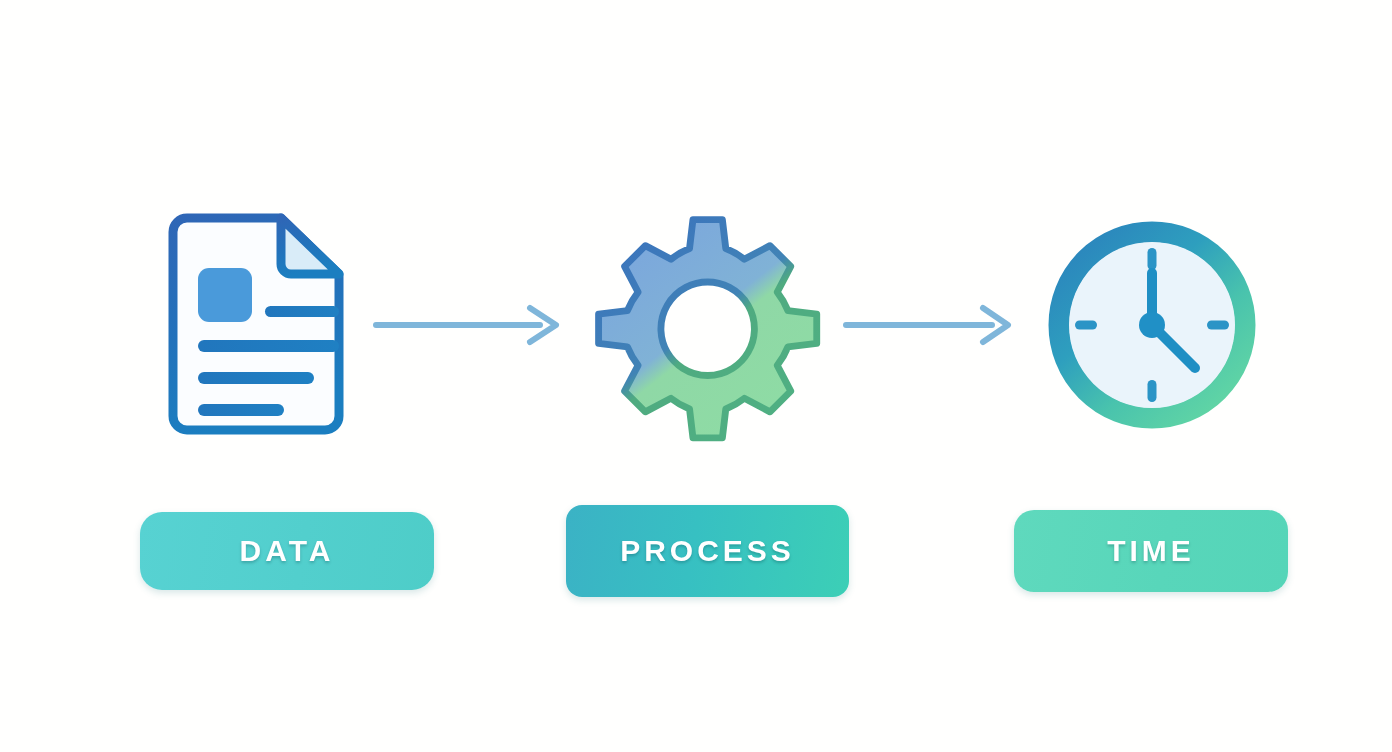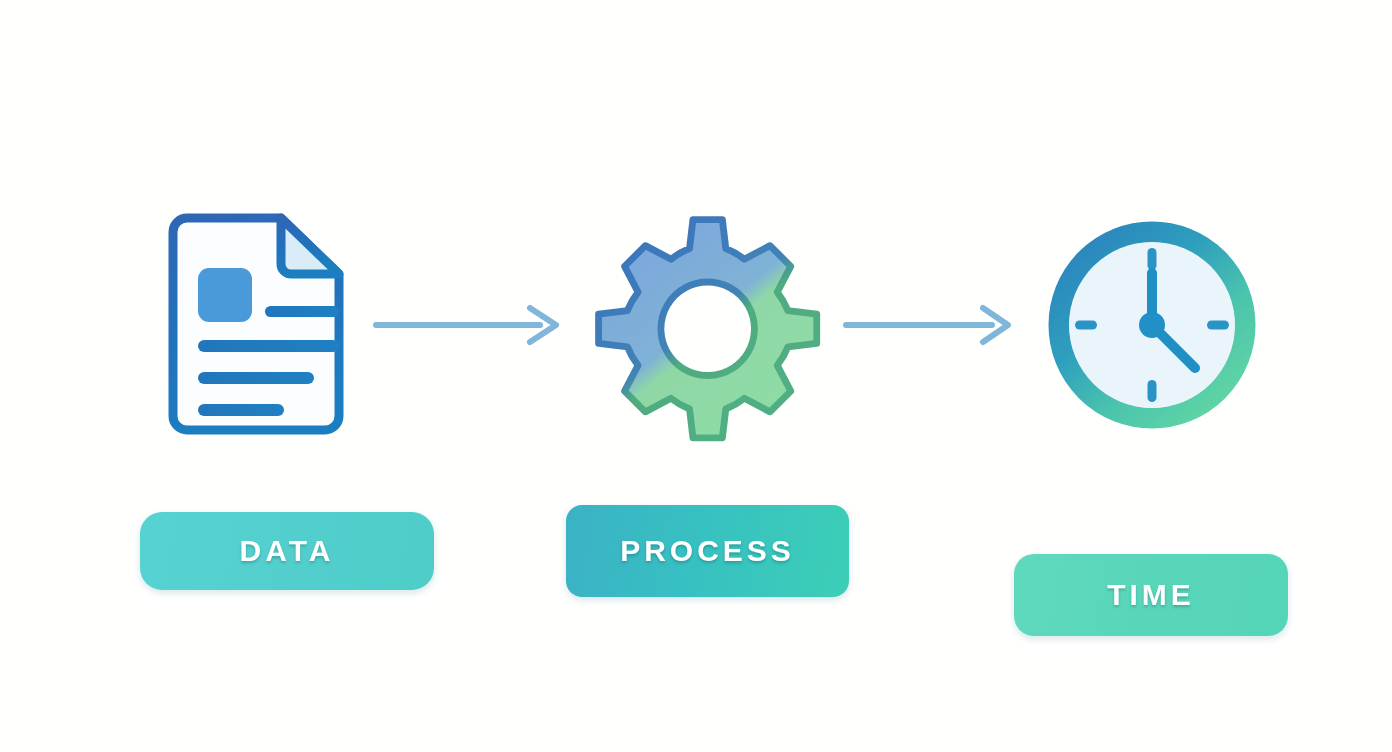--- a/index.html
+++ b/index.html
@@ -94,21 +94,20 @@
     border-radius: 16px;
     background: linear-gradient(100deg, #3bb2c5 0%, #37c0c2 45%, #3ccfb6 100%);
   }
   .pill.time {
     left: 1014px;
     top: 5px;
     width: 274px;
     height: 82px;
     border-radius: 20px;
     background: linear-gradient(100deg, #5fd9bd 0%, #58d6ba 55%, #55d5b8 100%);
-    margin-top: 44px;
   }
 </style>
 </head>
 <body>
 
 <div class="canvas">
 
   <div class="flow-row">
 
     <div class="stage-icon doc">

